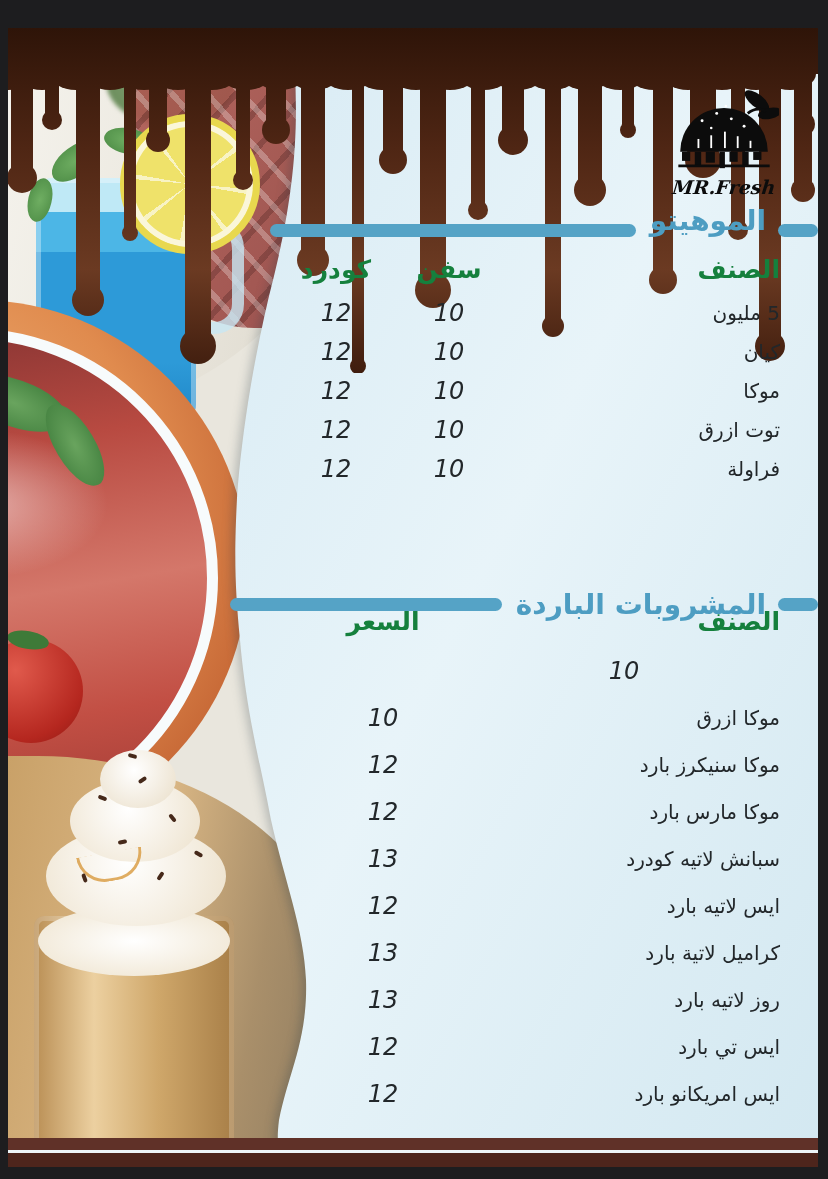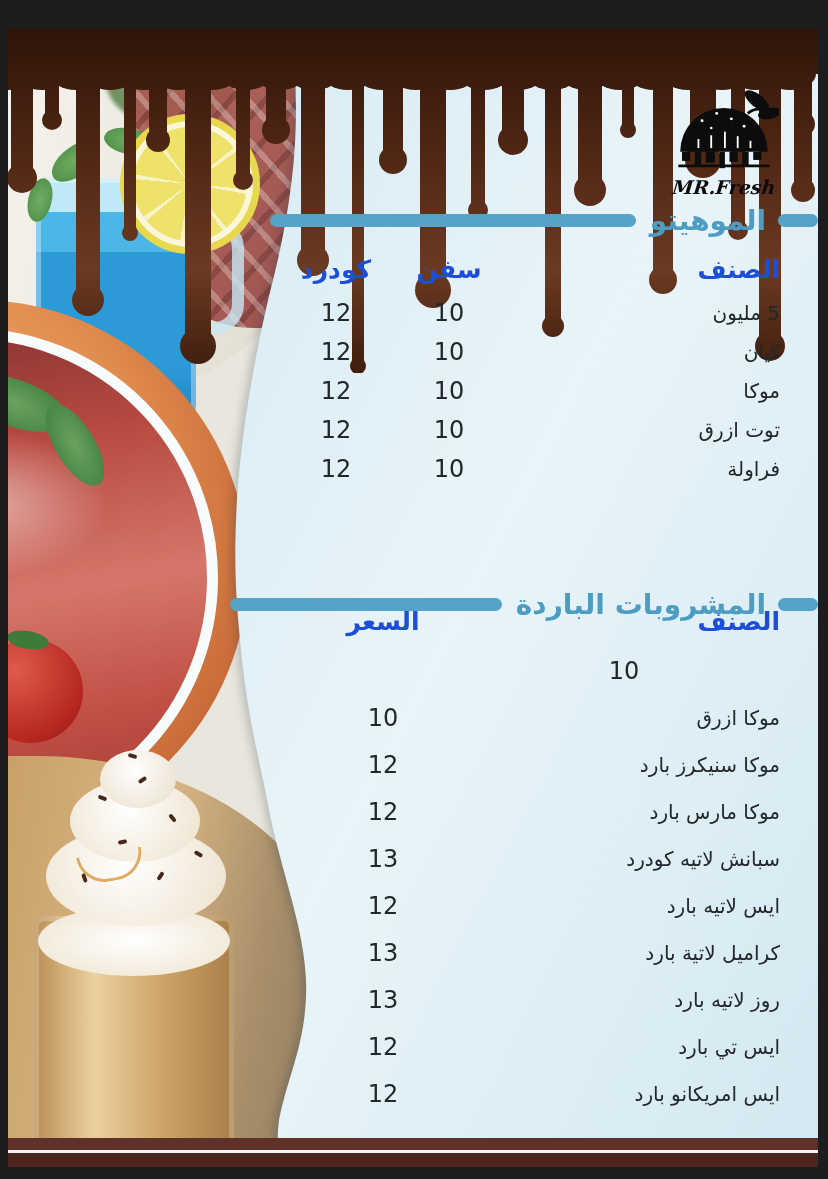--- a/index.html
+++ b/index.html
@@ -73,37 +73,37 @@
   
   .logo{position:absolute;z-index:4;top:58px;right:26px;width:136px;text-align:center;}
   .logo-text{font-family:"DejaVu Serif", serif;font-style:italic;font-weight:bold;
     font-size:19px;color:#0c0c0c;letter-spacing:0;margin-top:2px;transform:skewX(-6deg);}
 
   
   .sec-head{position:absolute;z-index:4;display:flex;direction:rtl;align-items:center;}
   .sec-head .dash{width:40px;height:13px;border-radius:7px;background:#55a3c6;margin-left:12px;flex:0 0 auto;}
   .sec-head .title{color:#4d9dc2;font-size:28px;font-weight:bold;white-space:nowrap;margin-left:14px;}
   .sec-head .bar{flex:1;height:13px;border-radius:7px;background:#55a3c6;}
-  .head-mojito{left:262px;right:0;top:176px;}
+  .head-mojito{left:262px;right:0;top:176px;align-items:flex-end;}
   .head-cold{left:222px;right:0;top:524px;margin-top:36px;}
 
   
   .menu-table{position:absolute;z-index:4;direction:rtl;}
   .table1{left:280px;right:38px;top:222px;}
   .table2{left:290px;right:38px;top:570px;}
   .trow{display:grid;align-items:center;}
   .table1 .trow{grid-template-columns:1fr 130px 96px;height:39px;}
   .table2 .trow{grid-template-columns:1fr 170px;height:47px;}
   .thead{height:40px;margin-bottom:4px;}
   .table2 .thead{margin-bottom:2px;}
-  .hcell{color:#1d4ed8;font-weight:bold;font-size:25px;}
+  .hcell{color:#15803d;font-weight:bold;font-size:25px;}
   .cell-item{text-align:right;}
   .cell-num{text-align:center;direction:ltr;}
   .item{color:#22272a;font-size:20px;}
-  .num{color:#22272a;font-size:24px;}
+  .num{color:#22272a;font-size:24px;font-style:italic;}
 
   
   .footer-band{position:absolute;z-index:6;left:0;right:0;bottom:0;height:29px;
     background:linear-gradient(to bottom,#603128 0 12px,#eef5f8 12px 15px,#4e251c 15px 29px);}
 </style>
 </head>
 <body>
 
 <div class="page">
   <div class="inner">

